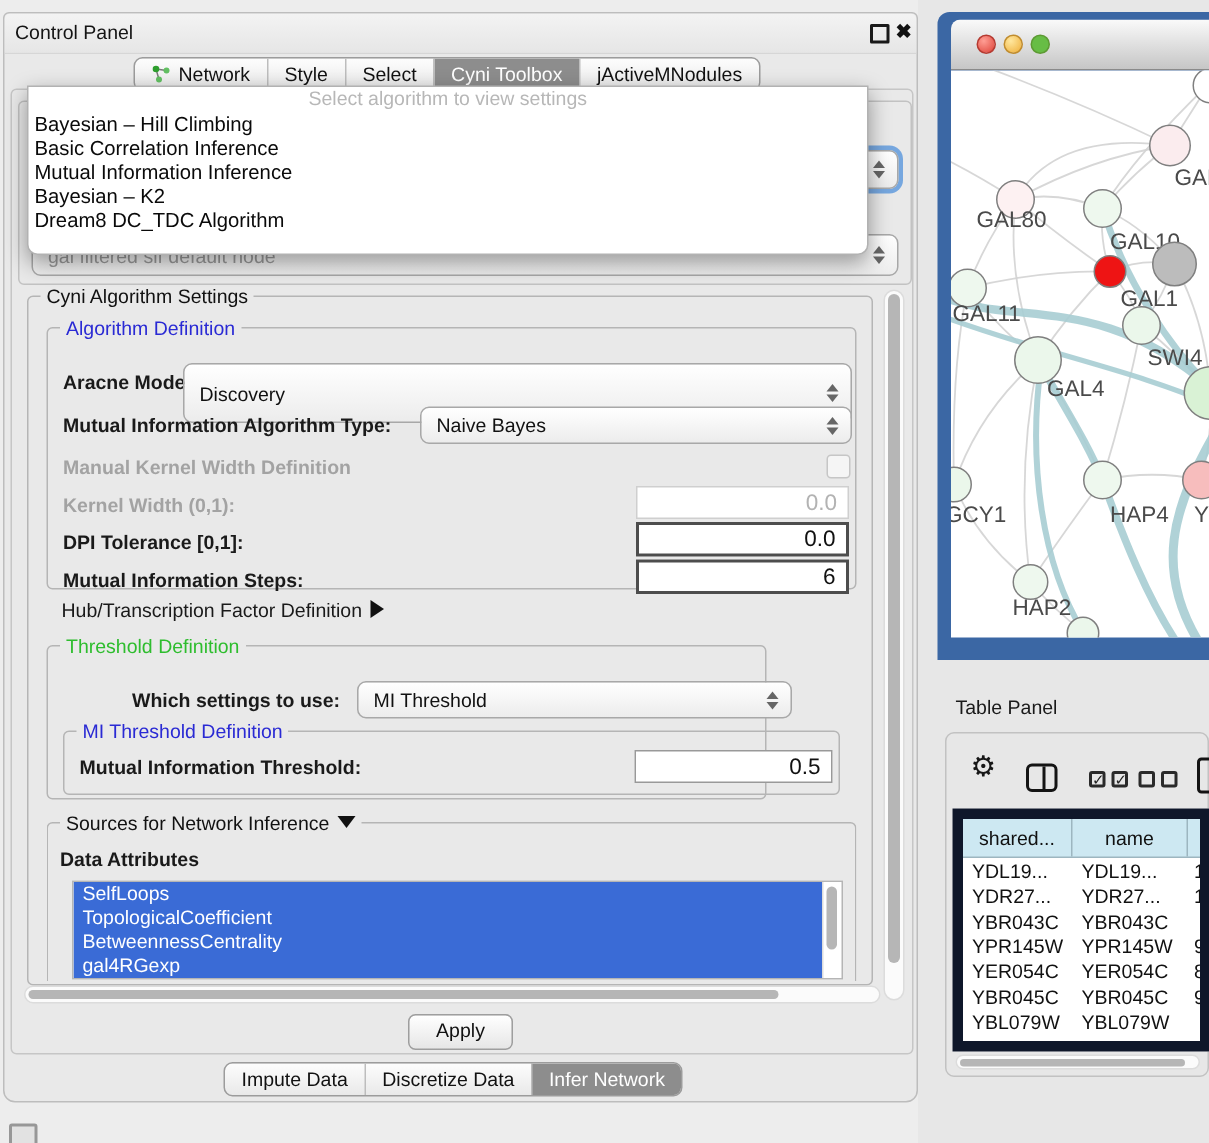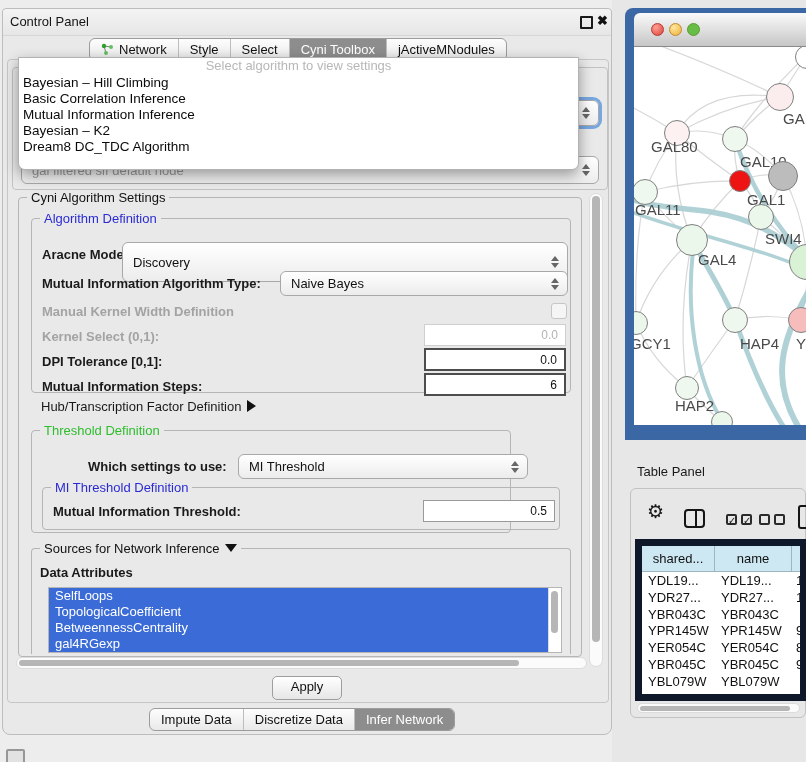--- a/index.html
+++ b/index.html
@@ -32,21 +32,21 @@
   .arr:after{bottom:1px;border-top:5px solid #666;}
   .combo .ctext{white-space:nowrap;overflow:hidden;}
   
   #settings-scroll{position:absolute;left:4px;top:130px;width:592px;height:482px;}
   .grp{position:absolute;border:1px solid #b5b5b5;border-radius:4px;box-sizing:border-box;}
   .grp>.t{position:absolute;top:-8px;left:8px;background:#e9e9e9;padding:0 4px;font-size:13px;line-height:15px;white-space:nowrap;}
   .t.blue{color:#2a2ad4;} .t.green{color:#2ebd2e;} .t.black{color:#111;}
   .lbl{position:absolute;font-size:13px;font-weight:bold;color:#1a1a1a;white-space:nowrap;}
   .lbl.dis{color:#a3a3a3;}
   .lbl.plain{font-weight:normal;}
-  .fld{position:absolute;background:#fff;font-size:12px;color:#111;display:flex;align-items:center;
+  .fld{position:absolute;background:#fff;font-size:15px;color:#111;display:flex;align-items:center;
       justify-content:flex-end;padding:0 7px;box-sizing:border-box;}
   .fld.en{border:2px solid #4d4d4d;}
   .fld.dis{border:1px solid #cfcfcf;color:#b3b3b3;}
   .fld.thin{border:1px solid #999;}
   .chk{position:absolute;width:14px;height:14px;border:1px solid #c6c6c6;border-radius:3px;background:#f5f5f5;}
   .tri-r{display:inline-block;width:0;height:0;border-top:6px solid transparent;border-bottom:6px solid transparent;border-left:9px solid #111;vertical-align:-1px;margin-left:6px;}
   .tri-d{display:inline-block;width:0;height:0;border-left:6px solid transparent;border-right:6px solid transparent;border-top:8px solid #111;vertical-align:1px;margin-left:5px;}
   #attr-list{position:absolute;left:16px;top:38px;width:512px;height:64px;background:#fff;border:1px solid #b5b5b5;overflow:hidden;}
   .li{height:16px;line-height:16px;padding-left:6px;font-size:13px;background:#3a6bd6;color:#fff;white-space:nowrap;}
   #attr-sb{position:absolute;right:1px;top:0;width:11px;height:100%;background:#fff;border-left:1px solid #ddd;}
@@ -147,21 +147,21 @@
               <span class="ctext">Discovery</span>
               <span class="arr"></span>
             </div>
             <span class="lbl" style="left:10px;top:57px;">Mutual Information Algorithm Type:</span>
             <div class="combo" style="left:248px;top:52px;width:288px;height:25px;">
               <span class="ctext">Naive Bayes</span>
               <span class="arr"></span>
             </div>
             <span class="lbl dis" style="left:10px;top:85px;">Manual Kernel Width Definition</span>
             <span class="chk" style="left:519px;top:84px;"></span>
-            <span class="lbl dis" style="left:10px;top:110px;">Kernel Select (0,1):</span>
+            <span class="lbl dis" style="left:10px;top:110px;">Kernel Width (0,1):</span>
             <div class="fld dis" style="left:392px;top:105px;width:142px;height:22px;">0.0</div>
             <span class="lbl" style="left:10px;top:135px;">DPI Tolerance [0,1]:</span>
             <div class="fld en" style="left:392px;top:129px;width:142px;height:23px;">0.0</div>
             <span class="lbl" style="left:10px;top:160px;">Mutual Information Steps:</span>
             <div class="fld en" style="left:392px;top:154px;width:142px;height:23px;">6</div>
           </div>
 
           <span class="lbl plain" style="left:22px;top:201px;"><span>Hub/Transcription Factor Definition</span><span class="tri-r"></span></span>
 
           <div class="grp" style="left:12px;top:232px;width:480px;height:103px;">

